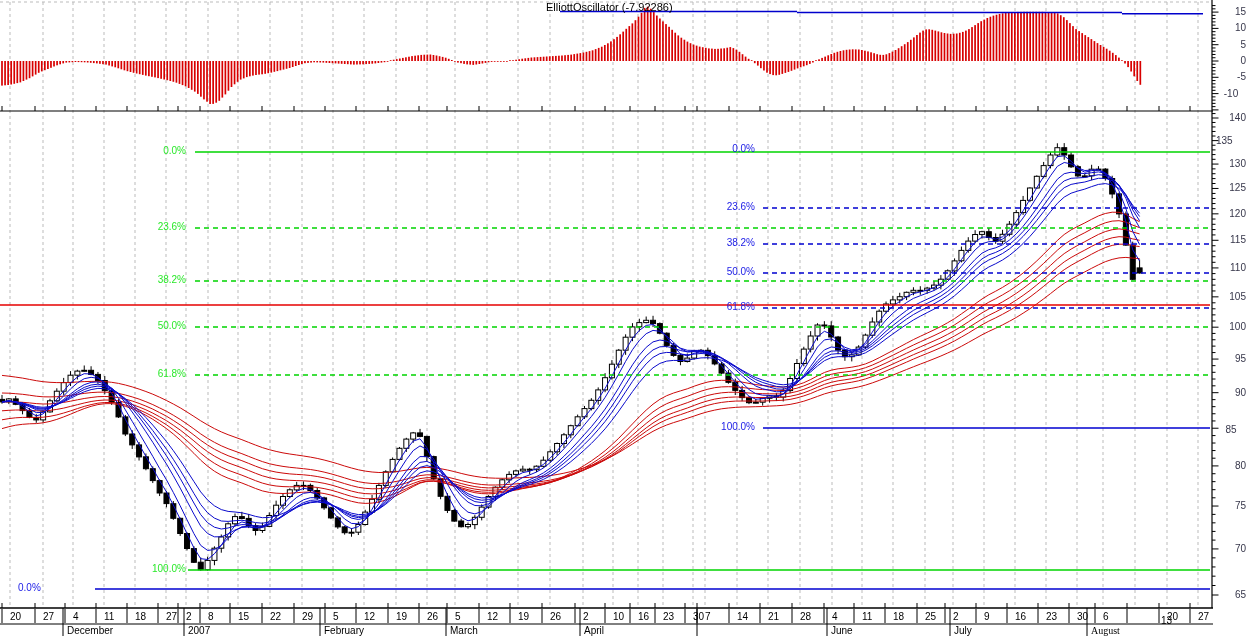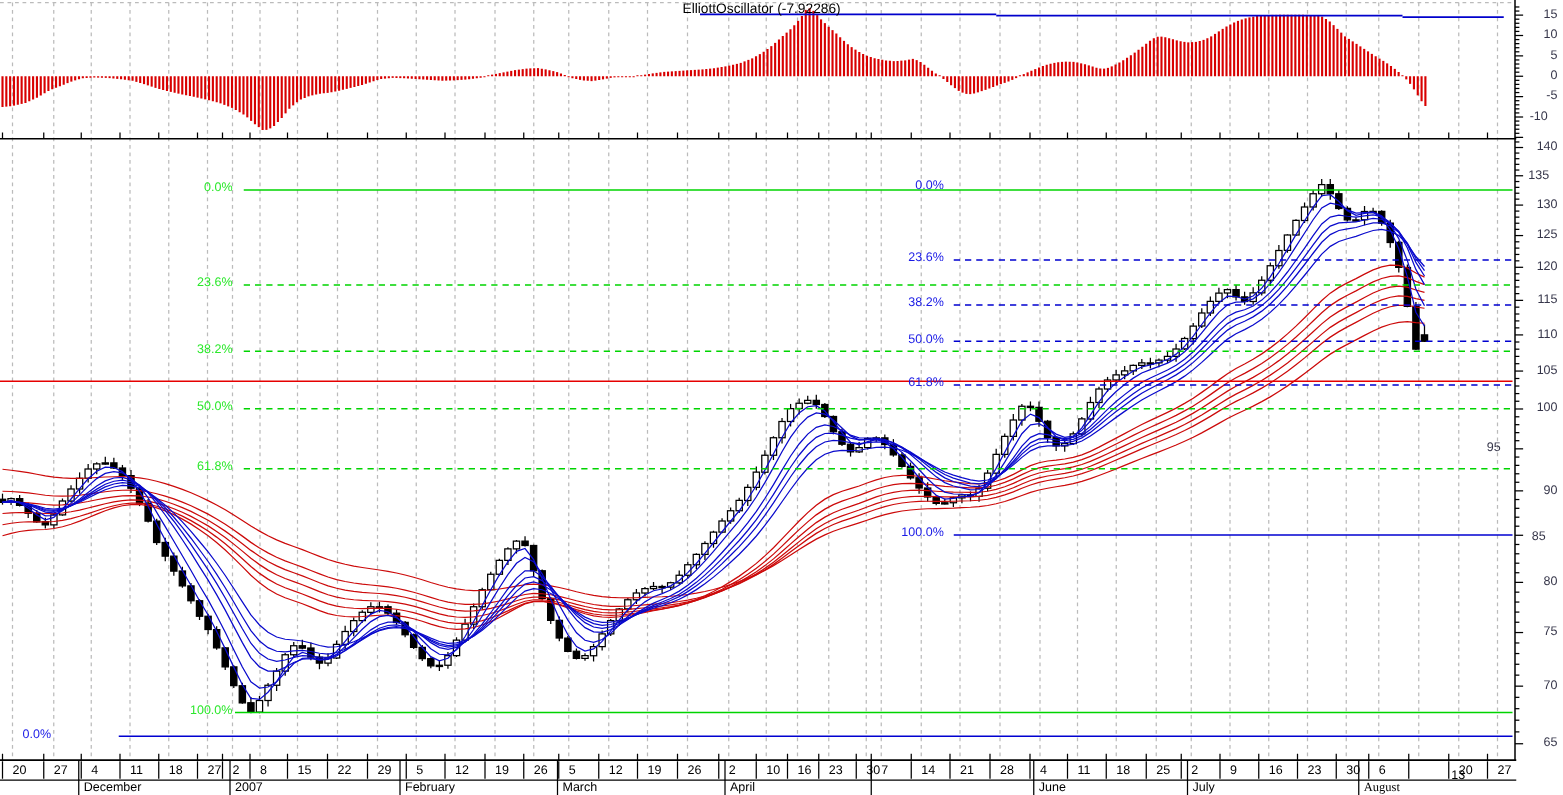--- a/index.html
+++ b/index.html
@@ -1054,29 +1054,29 @@
       <line x1="1212" y1="5.580000000000005" x2="1215.5" y2="5.580000000000005" stroke="#000" stroke-width="1"></line>
     </svg>
   <div class="lbl ttl" style="left:546px;top:1px">ElliottOscillator (-7.92286)</div>
 <div class="lbl num" style="left: 1216px; top: 6.1px; width: 30px; text-align: right;">15</div>
     <div class="lbl num" style="left: 1216px; top: 22.4px; width: 30px; text-align: right;">10</div>
     <div class="lbl num" style="left: 1216px; top: 38.7px; width: 30px; text-align: right;">5</div>
     <div class="lbl num" style="left: 1216px; top: 55px; width: 30px; text-align: right;">0</div>
     <div class="lbl num" style="left: 1216px; top: 71.3px; width: 30px; text-align: right;">-5</div>
     <div class="lbl num" style="left: 1216px; top: 87.6px; width: 30px; text-align: center;">-10</div>
     <div class="lbl num" style="left: 1216px; top: 112px; width: 30px; text-align: right;">140</div>
-    <div class="lbl num" style="left: 1216px; top: 134.61px; width: 30px; text-align: center;">135</div>
+    <div class="lbl num" style="left: 1216px; top: 134.61px; width: 30px; text-align: left;">135</div>
     <div class="lbl num" style="left: 1216px; top: 158.073px; width: 30px; text-align: right;">130</div>
     <div class="lbl num" style="left: 1216px; top: 182.456px; width: 30px; text-align: right;">125</div>
     <div class="lbl num" style="left: 1216px; top: 207.835px; width: 30px; text-align: right;">120</div>
     <div class="lbl num" style="left: 1216px; top: 234.294px; width: 30px; text-align: right;">115</div>
     <div class="lbl num" style="left: 1216px; top: 261.93px; width: 30px; text-align: right;">110</div>
     <div class="lbl num" style="left: 1216px; top: 290.851px; width: 30px; text-align: right;">105</div>
     <div class="lbl num" style="left: 1216px; top: 321.184px; width: 30px; text-align: right;">100</div>
-    <div class="lbl num" style="left: 1180px; top: 353.073px; width: 30px; text-align: center;">95</div>
+    <div class="lbl num" style="left: 1216px; top: 353.073px; width: 30px; text-align: right;">95</div>
     <div class="lbl num" style="left: 1216px; top: 386.686px; width: 30px; text-align: right;">90</div>
     <div class="lbl num" style="left: 1216px; top: 424px; width: 30px; text-align: center;">85</div>
     <div class="lbl num" style="left: 1216px; top: 459.911px; width: 30px; text-align: right;">80</div>
     <div class="lbl num" style="left: 1216px; top: 500.035px; width: 30px; text-align: right;">75</div>
     <div class="lbl num" style="left: 1216px; top: 542.927px; width: 30px; text-align: right;">70</div>
     <div class="lbl num" style="left: 1216px; top: 589px; width: 30px; text-align: right;">65</div>
     <div class="lbl " style="left: 126px; width: 60px; text-align: right; top: 145px; color: rgb(43, 232, 43);">0.0%</div>
     <div class="lbl " style="left: 126px; width: 60px; text-align: right; top: 221px; color: rgb(43, 232, 43);">23.6%</div>
     <div class="lbl " style="left: 126px; width: 60px; text-align: right; top: 274px; color: rgb(43, 232, 43);">38.2%</div>
     <div class="lbl " style="left: 126px; width: 60px; text-align: right; top: 320px; color: rgb(43, 232, 43);">50.0%</div>

